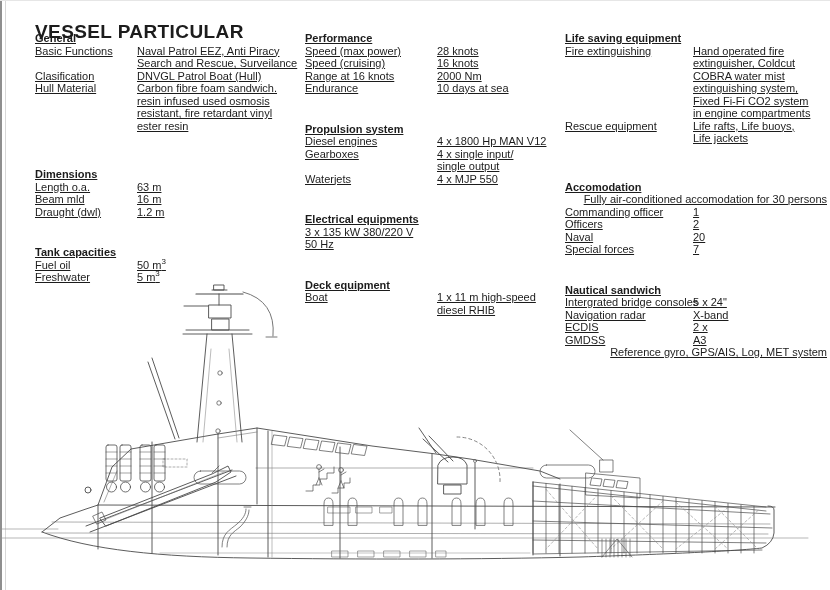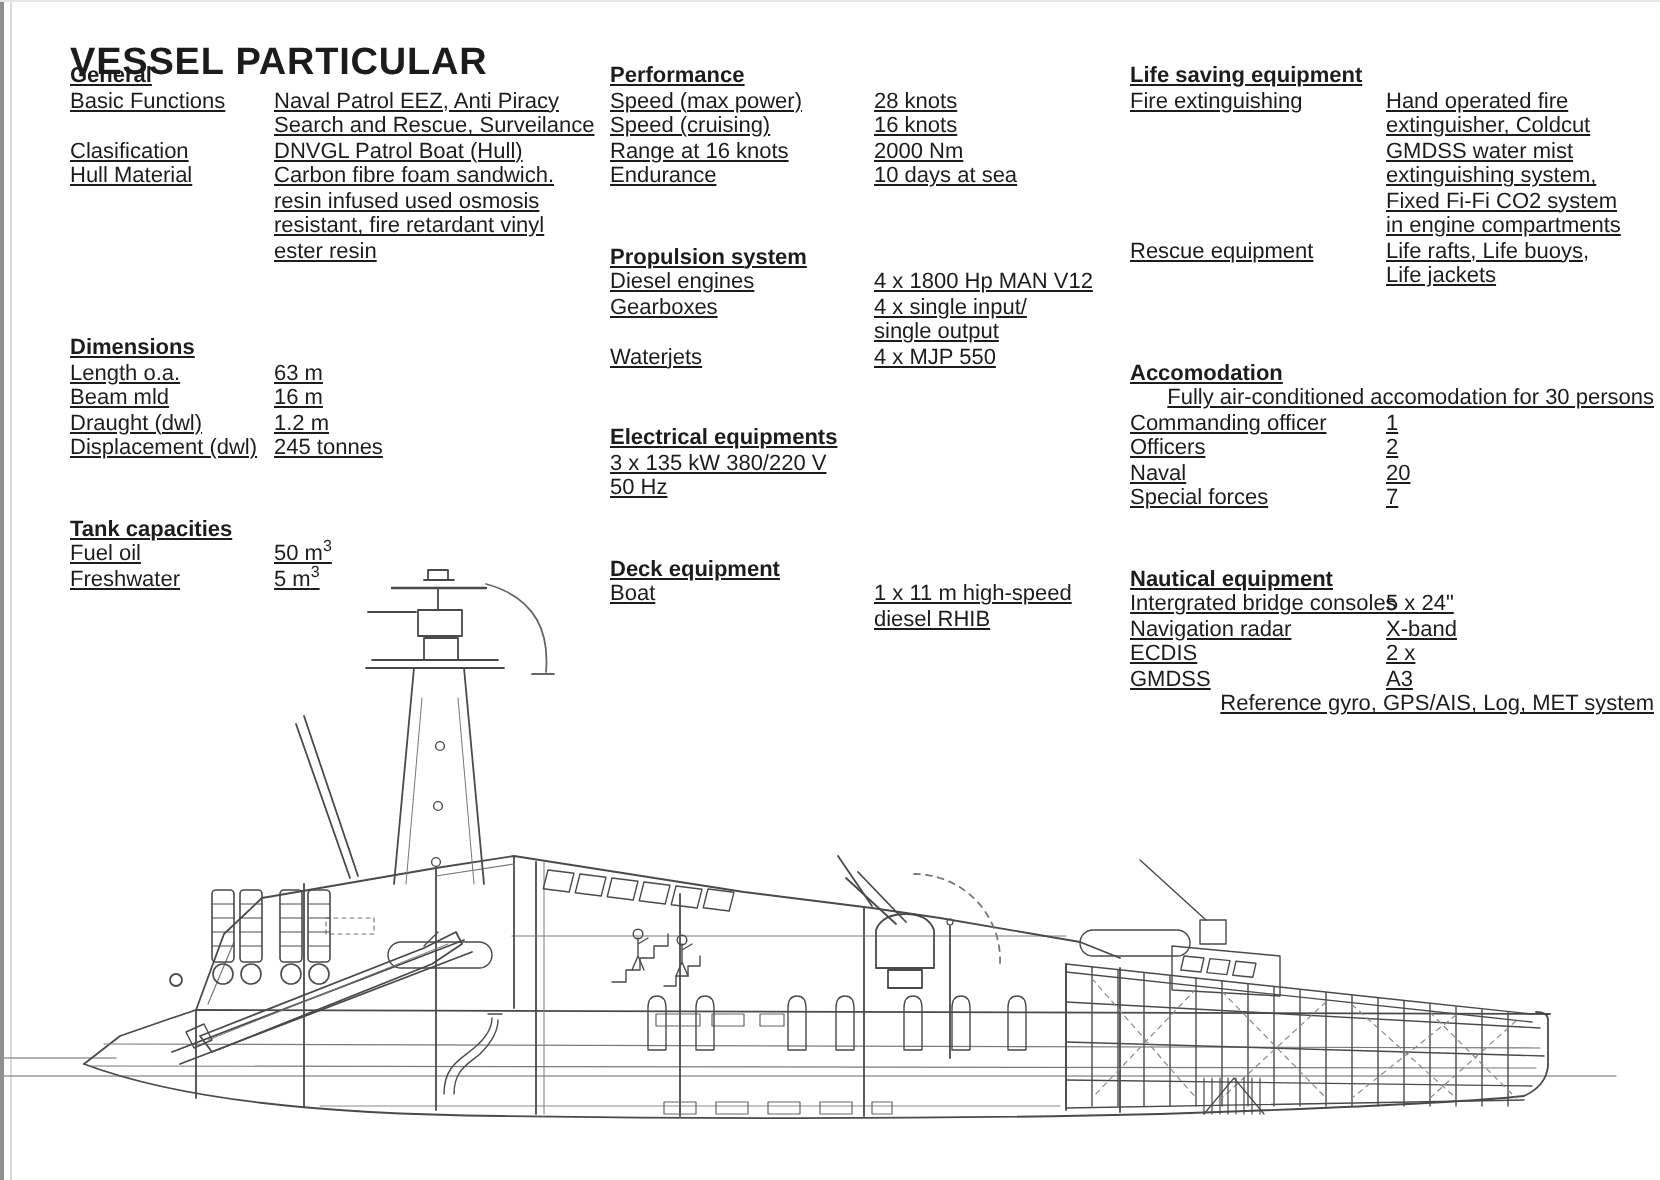--- a/index.html
+++ b/index.html
@@ -67,24 +67,20 @@
           <span class="value">63 m</span>
         </div>
         <div class="spec-row">
           <span class="label">Beam mld</span>
           <span class="value">16 m</span>
         </div>
         <div class="spec-row">
           <span class="label">Draught (dwl)</span>
           <span class="value">1.2 m</span>
         </div>
-        <div class="spec-row">
-          <span class="label">Displacement (dwl)</span>
-          <span class="value">245 tonnes</span>
-        </div>
       </div>
       <div class="section">
         <div class="section-title">Tank capacities</div>
         <div class="spec-row">
           <span class="label">Fuel oil</span>
           <span class="value">50 m<sup>3</sup></span>
         </div>
         <div class="spec-row">
           <span class="label">Freshwater</span>
           <span class="value">5 m<sup>3</sup></span>
@@ -143,21 +139,21 @@
         </div>
       </div>
     </div>
   <div class="col col-3">
       <div class="section">
         <div class="section-title">Life saving equipment</div>
         <div class="spec-row">
           <span class="label">Fire extinguishing</span>
           <span class="value">Hand operated fire
 extinguisher, Coldcut
-GMDSS water mist
+COBRA water mist
 extinguishing system,
 Fixed Fi-Fi CO2 system
 in engine compartments</span>
         </div>
         <div class="spec-row">
           <span class="label">Rescue equipment</span>
           <span class="value">Life rafts, Life buoys,
 Life jackets</span>
         </div>
       </div>
@@ -175,21 +171,21 @@
         <div class="spec-row">
           <span class="label">Naval</span>
           <span class="value">20</span>
         </div>
         <div class="spec-row">
           <span class="label">Special forces</span>
           <span class="value">7</span>
         </div>
       </div>
       <div class="section">
-        <div class="section-title">Nautical equipment</div>
+        <div class="section-title">Nautical sandwich</div>
         <div class="spec-row">
           <span class="label">Intergrated bridge consoles</span>
           <span class="value">5 x 24"</span>
         </div>
         <div class="spec-row">
           <span class="label">Navigation radar</span>
           <span class="value">X-band</span>
         </div>
         <div class="spec-row">
           <span class="label">ECDIS</span>

